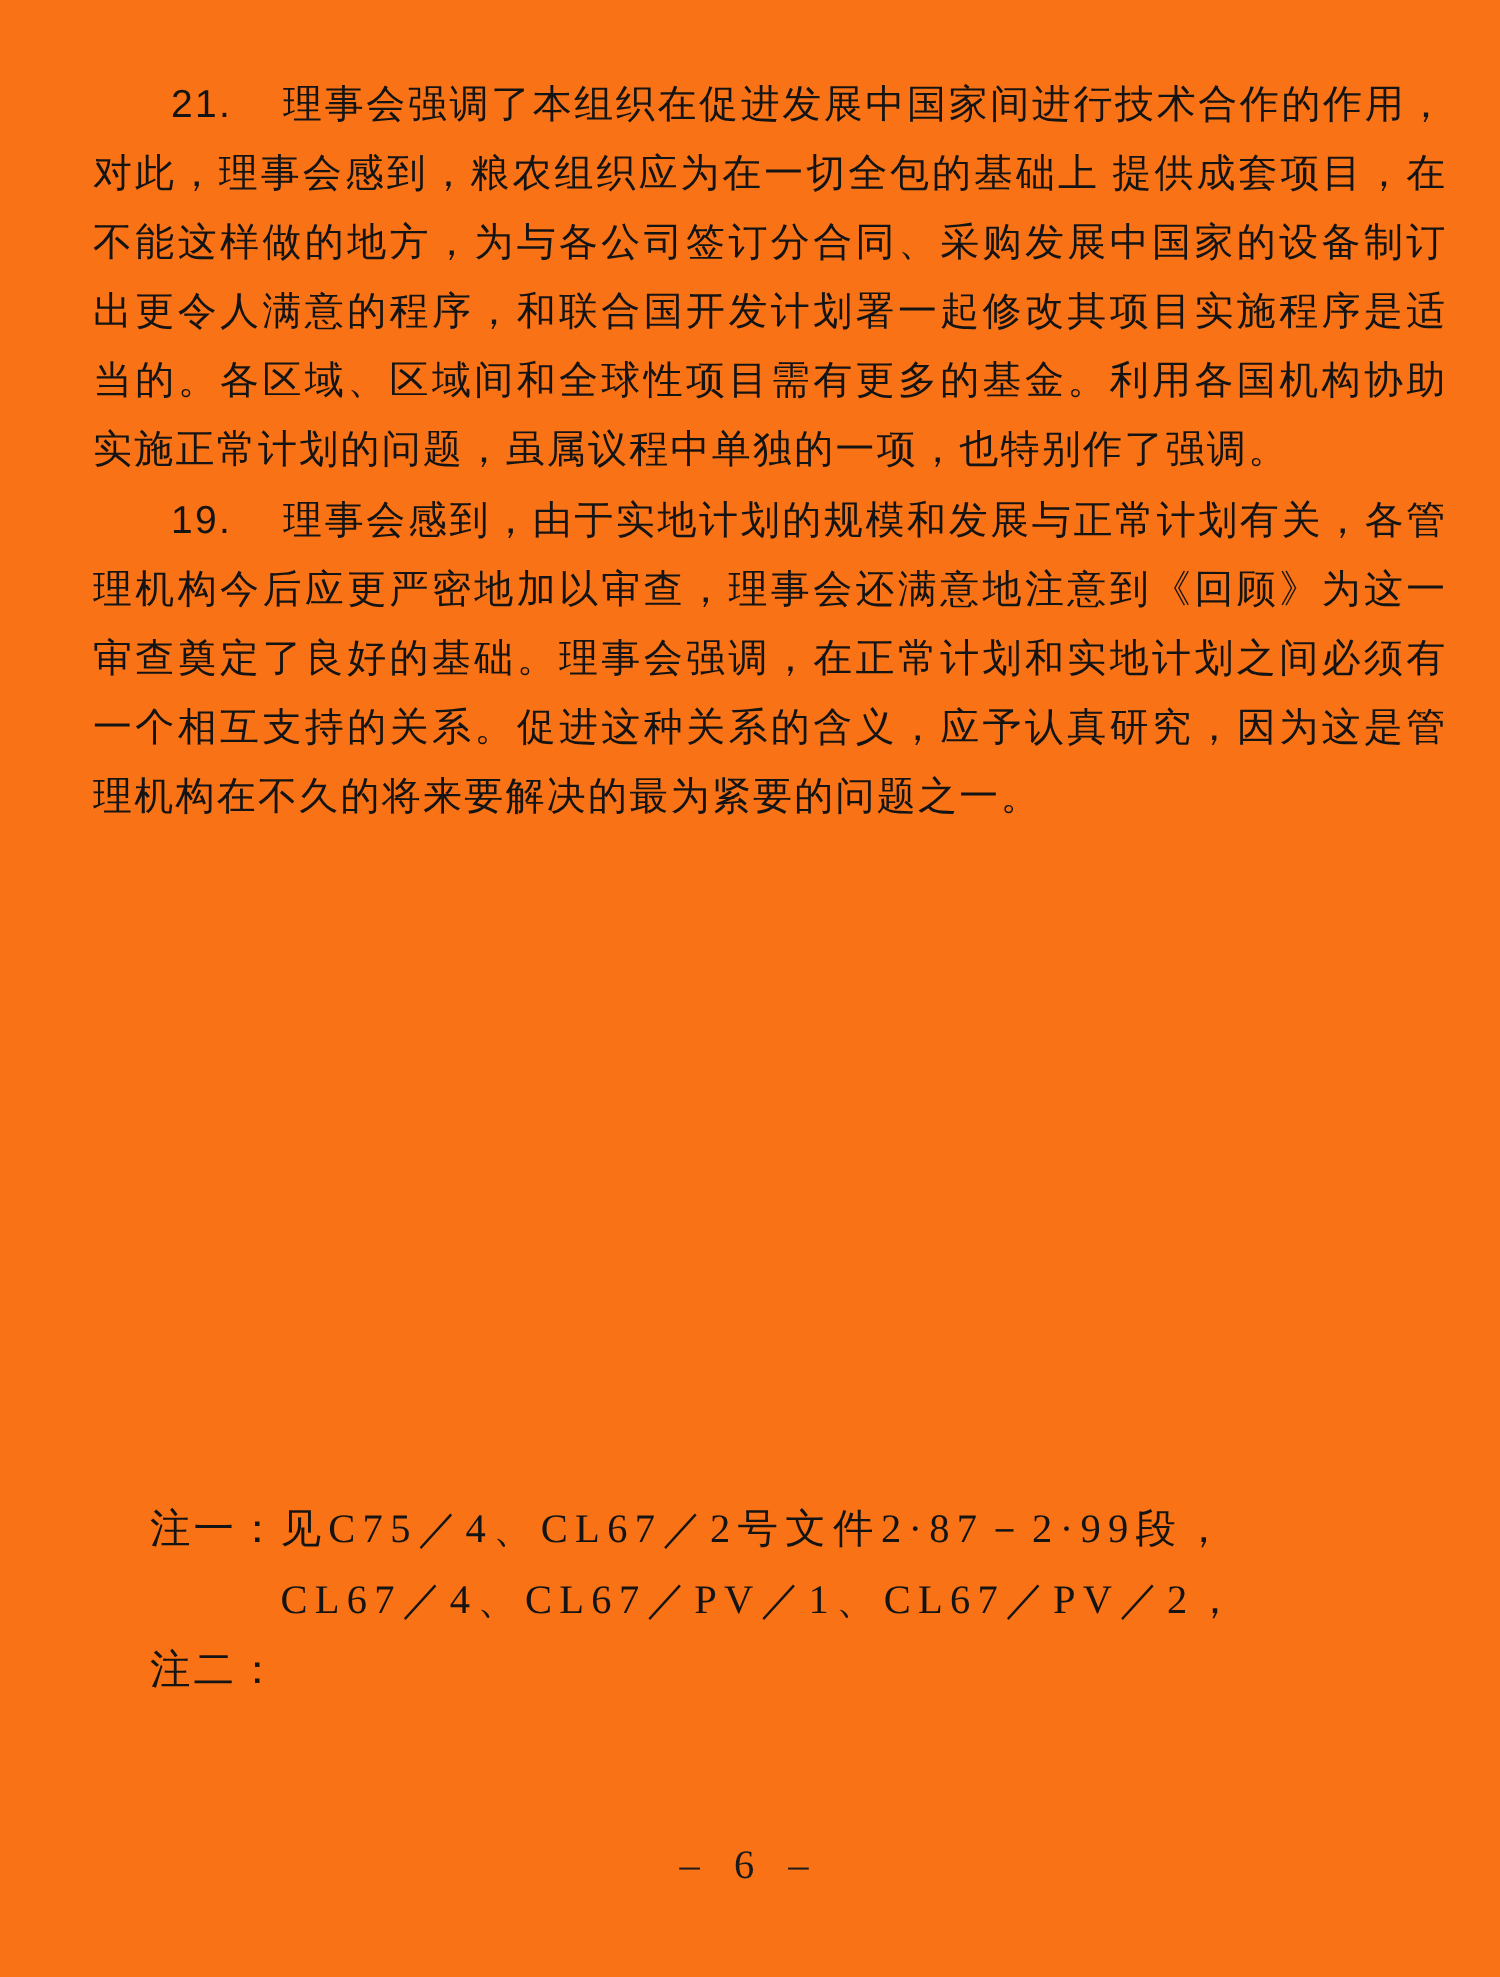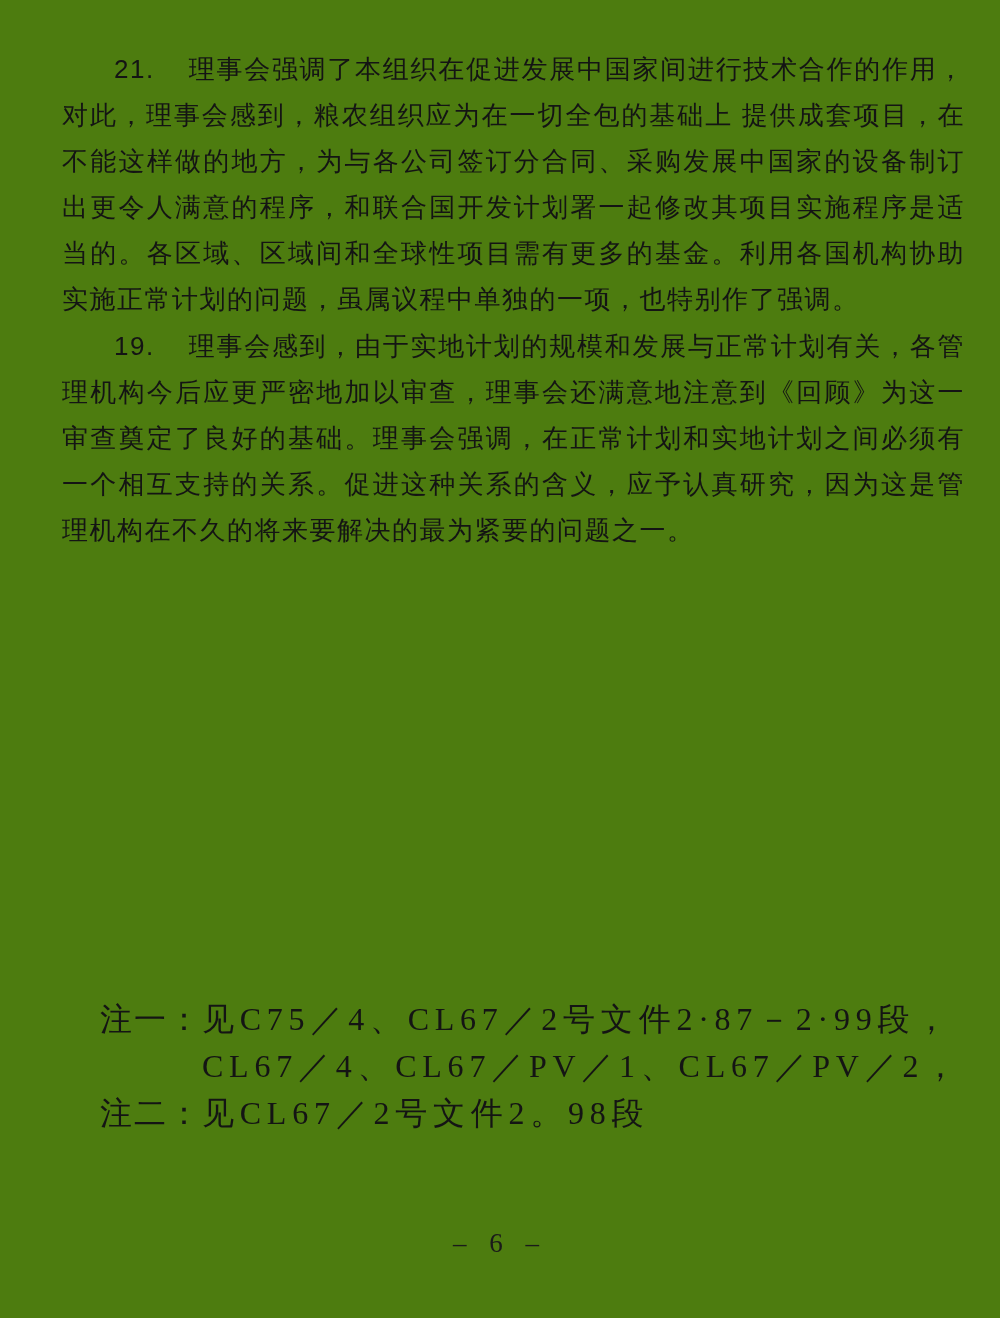--- a/index.html
+++ b/index.html
@@ -6,21 +6,21 @@
     margin: 0;
     padding: 0;
     background: #e8e8e8;
     font-family: "Liberation Serif", serif;
   }
   .page {
     position: relative;
     width: 1000px;
     height: 1318px;
     margin: 0 auto;
-    background: #4d7c0f;
+    background: #f97316;
     color: #141414;
     overflow: hidden;
   }
   .body-text {
     position: absolute;
     left: 62px;
     top: 46px;
     width: 903px;
     font-size: 26px;
     line-height: 46px;
@@ -33,21 +33,21 @@
     text-indent: 2em;
   }
   .para-num {
     font-family: "Liberation Sans", sans-serif;
     margin-right: 1.3em;
   }
   .footnotes {
     position: absolute;
     left: 100px;
     top: 996px;
-    font-size: 32px;
+    font-size: 27px;
     line-height: 47px;
   }
   .footnote {
     display: flex;
     align-items: flex-start;
   }
   .fn-label {
     white-space: nowrap;
     letter-spacing: 2px;
   }
@@ -83,21 +83,18 @@
   <div class="footnotes">
     <div class="footnote">
       <span class="fn-label">注一：</span>
       <div class="fn-lines">
         <div class="fn-line">见C75／4、CL67／2号文件2·87－2·99段，</div>
         <div class="fn-line">CL67／4、CL67／PV／1、CL67／PV／2，</div>
       </div>
     </div>
     <div class="footnote">
       <span class="fn-label">注二：</span>
-      <div class="fn-lines">
-        <div class="fn-line">见CL67／2号文件2。98段</div>
-      </div>
     </div>
   </div>
 
   <div class="page-number">– 6 –</div>
 
 </div>
 
 </body></html>

